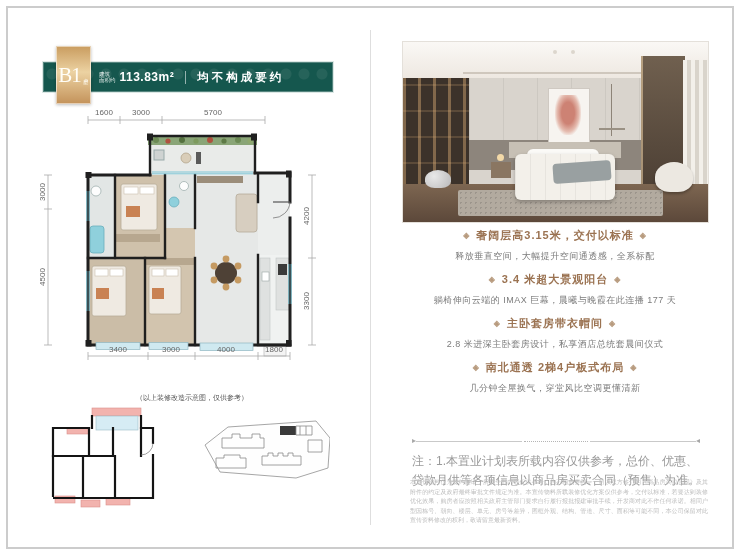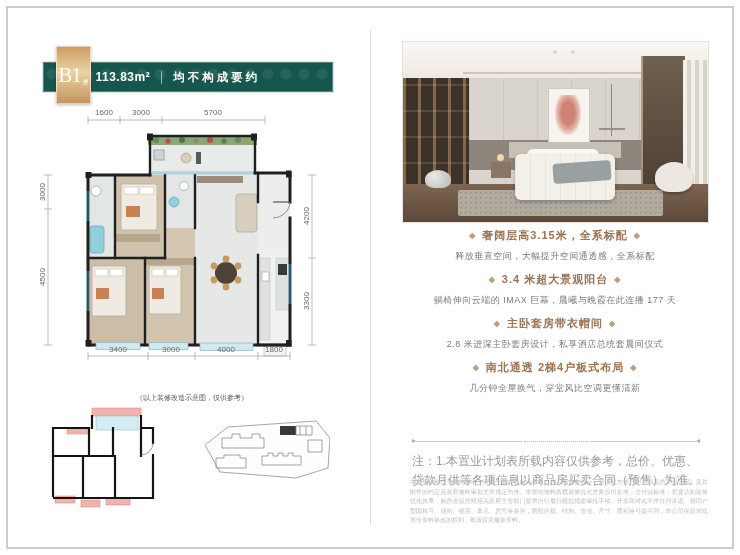--- a/index.html
+++ b/index.html
@@ -5,21 +5,21 @@
   html,body{margin:0;padding:0;background:#ffffff;}
   .page{position:relative;width:740px;height:555px;background:#ffffff;overflow:hidden;
         font-family:"Liberation Sans",sans-serif;}
   .frame{position:absolute;inset:6px;border:2px solid #cccccc;pointer-events:none;}
   .vdivider{position:absolute;left:370px;top:30px;width:1px;height:495px;background:#dedede;}
 
   
   .hbar{position:absolute;left:43px;top:62px;width:290px;height:30px;background:#15574e;
         box-shadow:inset 0 0 0 1px rgba(255,255,255,.28), 0 0 0 1px #dce8e5;
         background-image:radial-gradient(circle at 9px 12px, rgba(255,255,255,.07) 0 5px, rgba(255,255,255,0) 6px);
-        background-size:18px 24px;display:flex;align-items:center;padding-left:32px;box-sizing:border-box;color:#fff;}
+        background-size:18px 24px;display:flex;align-items:center;padding-left:56px;box-sizing:border-box;color:#fff;}
   .badge{position:absolute;left:56px;top:46px;width:35px;height:58px;
          background:linear-gradient(180deg,#c99c5f 0%,#ecd2a2 45%,#c3925a 100%);
          box-shadow:inset 0 0 0 1px rgba(255,255,255,.55), 0 1px 3px rgba(0,0,0,.25);
          display:flex;align-items:center;justify-content:center;z-index:3;}
   .badge .b-main{font-family:"Liberation Serif",serif;font-size:21px;color:#fffdf6;letter-spacing:-1px;}
   .badge .b-side{writing-mode:vertical-rl;font-size:5px;color:#fffdf6;margin-left:2px;letter-spacing:1px;}
   .area-prefix{display:flex;flex-direction:column;font-size:5.5px;line-height:6px;color:#e6efed;margin-right:4px;}
   .area-val{font-size:12px;font-weight:bold;letter-spacing:.5px;}
   .hb-sep{width:1px;height:13px;background:rgba(255,255,255,.55);margin:0 11px;}
   .layout-val{font-size:11.5px;font-weight:bold;letter-spacing:3px;}
@@ -270,21 +270,21 @@
     <div class="ph-lamp"></div>
     <div class="ph-pillows"></div>
     <div class="ph-bed"></div>
     <div class="ph-throw"></div>
     <div class="ph-chair"></div>
     <div class="ph-dog"></div>
   </div>
 
   <div class="features">
     <div class="f-title">
-      <span class="f-orn">◈</span><span>奢阔层高3.15米，全系标配</span><span class="f-orn">◈</span>
+      <span class="f-orn">◈</span><span>奢阔层高3.15米，交付以标准</span><span class="f-orn">◈</span>
     </div>
     <div class="f-desc">释放垂直空间，大幅提升空间通透感，全系标配</div>
     <div class="f-title">
       <span class="f-orn">◈</span><span>3.4 米超大景观阳台</span><span class="f-orn">◈</span>
     </div>
     <div class="f-desc">躺椅伸向云端的 IMAX 巨幕，晨曦与晚霞在此连播 177 天</div>
     <div class="f-title">
       <span class="f-orn">◈</span><span>主卧套房带衣帽间</span><span class="f-orn">◈</span>
     </div>
     <div class="f-desc">2.8 米进深主卧套房设计，私享酒店总统套晨间仪式</div>

